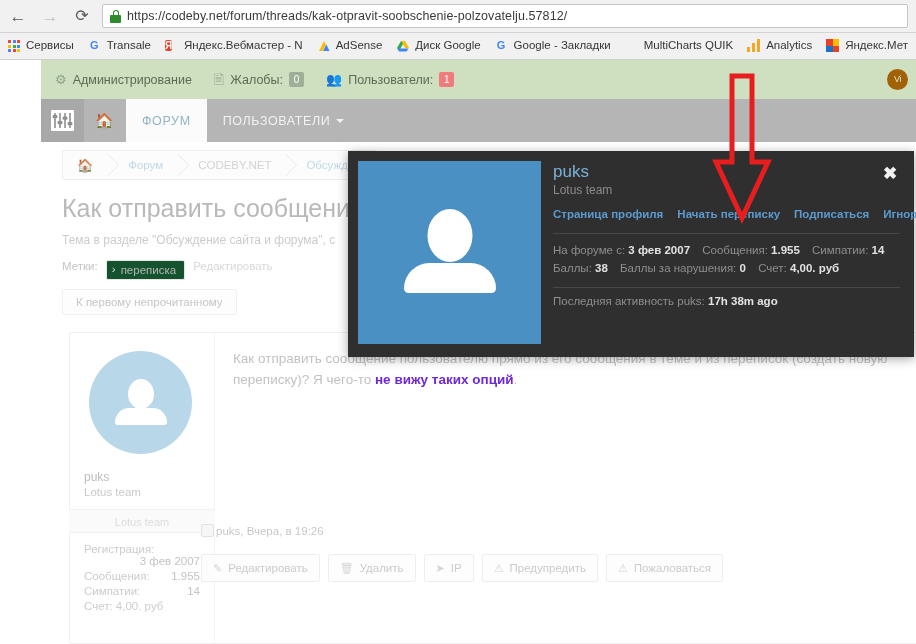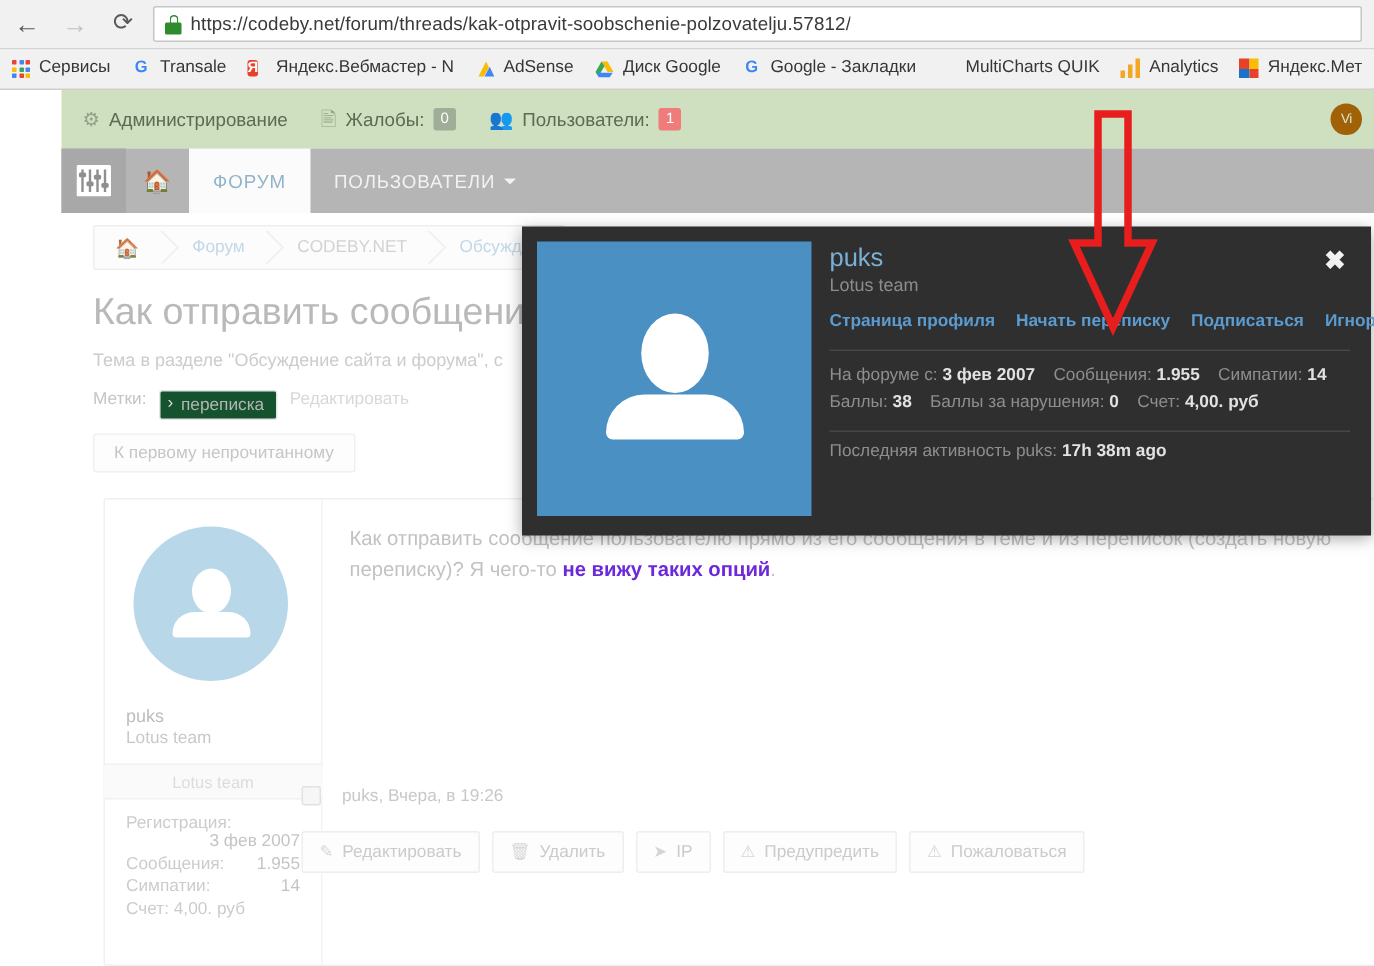--- a/index.html
+++ b/index.html
@@ -197,21 +197,21 @@
   .post-stats { position: absolute; left: 14px; top: 210px; right: 14px; font-size: 11.5px; color: #cccccc; }
   .stat-line { display: flex; justify-content: space-between; margin-bottom: 3px; }
   .stat-line.single { display: block; }
   .stat-v { color: #c4c4c4; }
 
   .post-main { position: absolute; left: 145px; top: 0; right: 0; bottom: 0; padding: 16px 18px; }
   .post-text { font-size: 13.5px; line-height: 1.55; color: #c2c2c2; }
   .post-text b { color: #6d28d9; font-weight: bold; }
 
   .post-meta {
-    position: absolute; left: 160px; top: 382px; display: flex; align-items: center; gap: 14px;
+    position: absolute; left: 160px; top: 382px; display: flex; align-items: center; gap: 2px;
     font-size: 11.5px; color: #c8c8c8;
   }
   .meta-check {
     width: 13px; height: 13px; border: 1px solid #e2e2e2; background: #f6f6f6; border-radius: 2px;
   }
   .post-actions {
     position: absolute; left: 160px; top: 412px; display: flex; gap: 8px;
   }
   .act-btn {
     border: 1px solid #eeeeee; border-radius: 2px; background: #fdfdfd;

